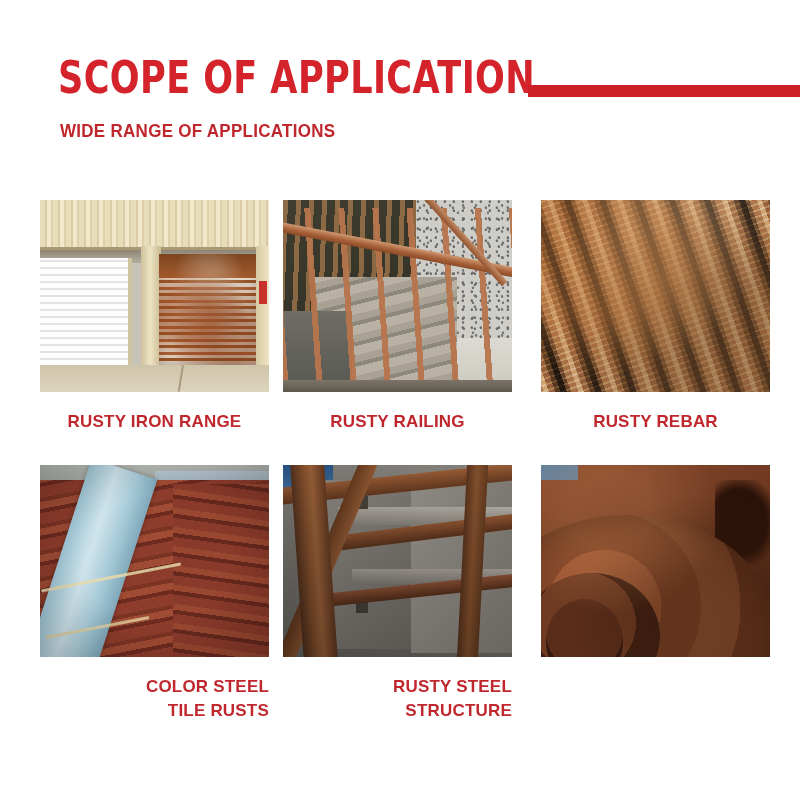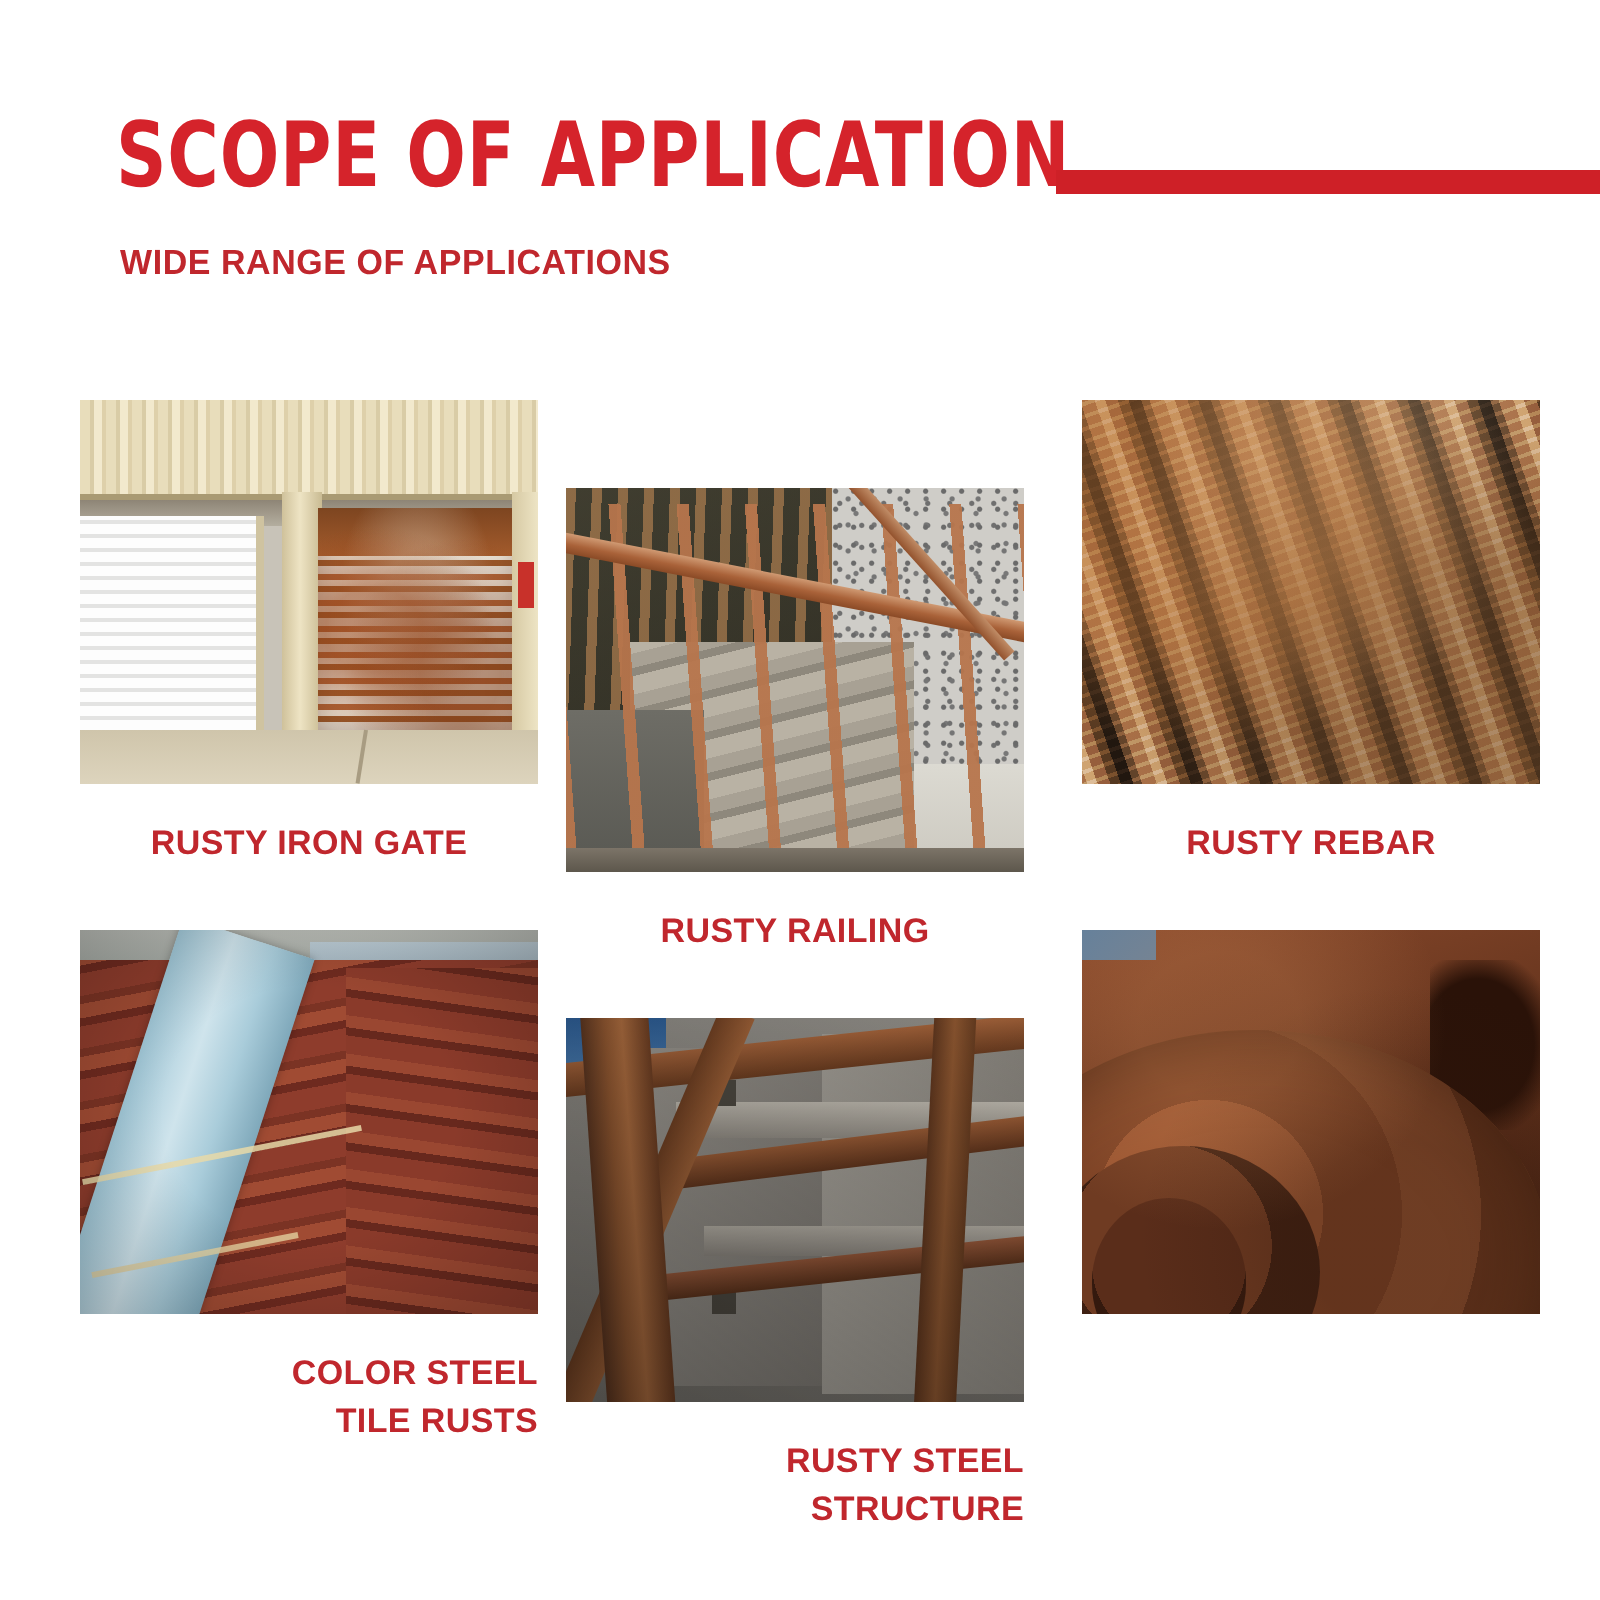--- a/index.html
+++ b/index.html
@@ -50,21 +50,21 @@
 
   
   .grid { position:absolute; left:40px; top:200px; width:720px; }
 
   .row { position:absolute; left:0; width:720px; }
   .row-1 { top:0; }
   .row-2 { top:265px; }
 
   .cell { position:absolute; top:0; width:229px; }
   .cell-0 { left:0; }
-  .cell-1 { left:243px;margin-top:44px; }
+  .cell-1 { left:243px; }
   .cell-2 { left:501px; }
 
   .thumb {
     position:relative;
     width:229px; height:192px;
     overflow:hidden;
     background:#c8c3b8;
   }
 
   .caption {
@@ -373,21 +373,21 @@
           <div class="t1-facade"></div>
           <div class="t1-wallband"></div>
           <div class="t1-door-white"></div>
           <div class="t1-pillar"></div>
           <div class="t1-door-rust"></div>
           <div class="t1-pillar-r"></div>
           <div class="t1-redbox"></div>
           <div class="t1-ground"></div>
           <div class="t1-crack"></div>
         </div>
-        <div class="caption">RUSTY IRON GATE</div>
+        <div class="caption">RUSTY IRON RANGE</div>
       </div>
 
       <div class="cell cell-1">
         <div class="thumb">
           <div class="t2-darkbg"></div>
           <div class="t2-fence"></div>
           <div class="t2-wall"></div>
           <div class="t2-wallbase"></div>
           <div class="t2-steps"></div>
           <div class="t2-ground"></div>

